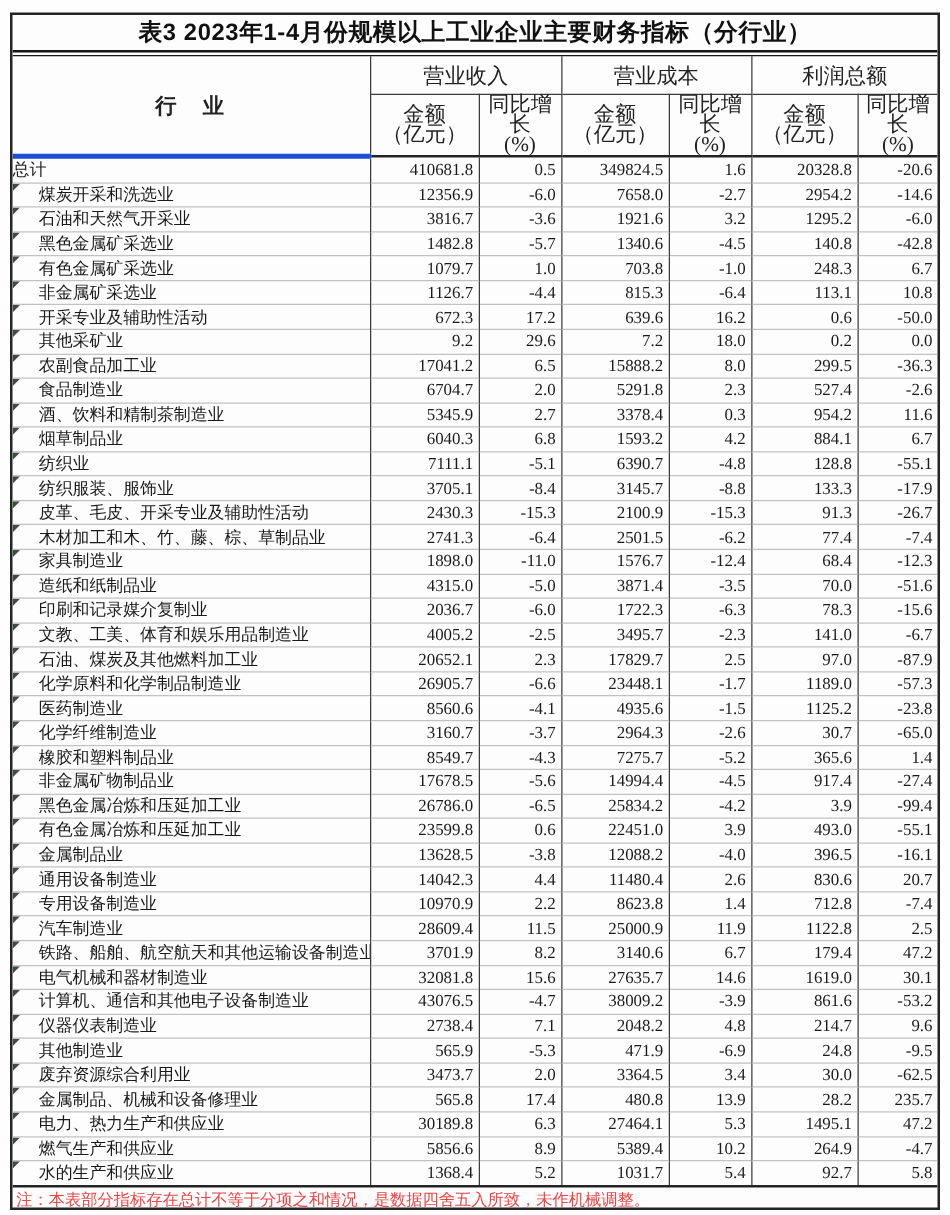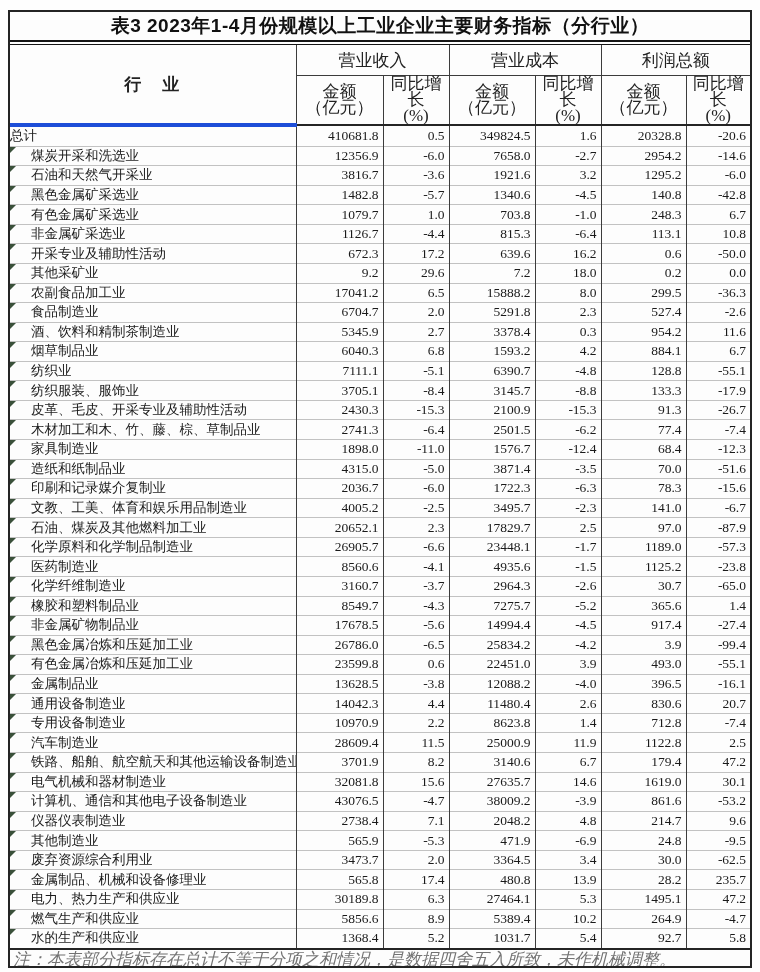--- a/index.html
+++ b/index.html
@@ -90,26 +90,25 @@
   }
   i.flag {
     position: absolute; left: 0; top: 0;
     width: 0; height: 0;
     border-top: 6px solid #3a503a;
     border-right: 6px solid transparent;
   }
   .note {
     height: 19px;
     border-top: 2px solid #242424;
-    font-size: 17px;
+    font-size: 13px;
     line-height: 20px;
     padding-left: 3px;
-    color: #737373;
+    color: #ef4444;
     white-space: nowrap;
-    font-style: italic;
   }
 </style>
 </head>
 <body>
 
 <div class="page">
   <div class="frame">
 
     <div class="title">表3 2023年1-4月份规模以上工业企业主要财务指标（分行业）</div>
     <div class="double-line"></div>

